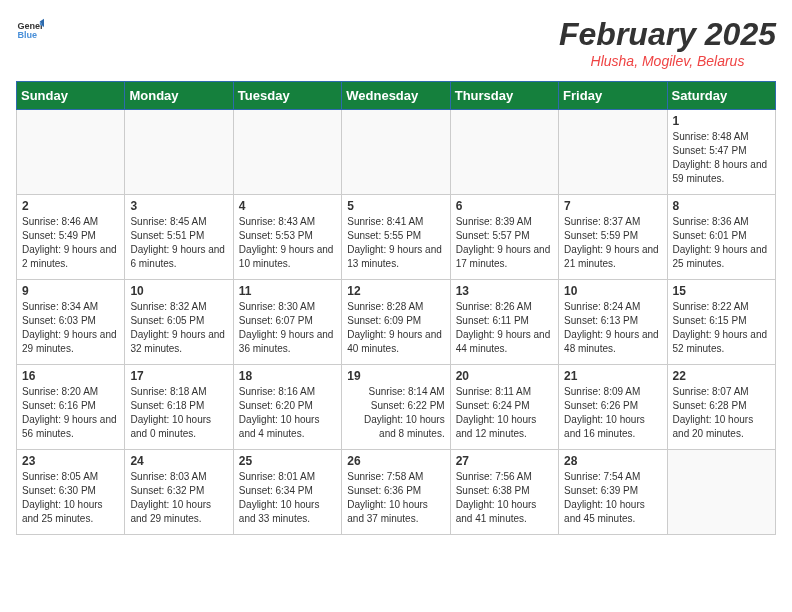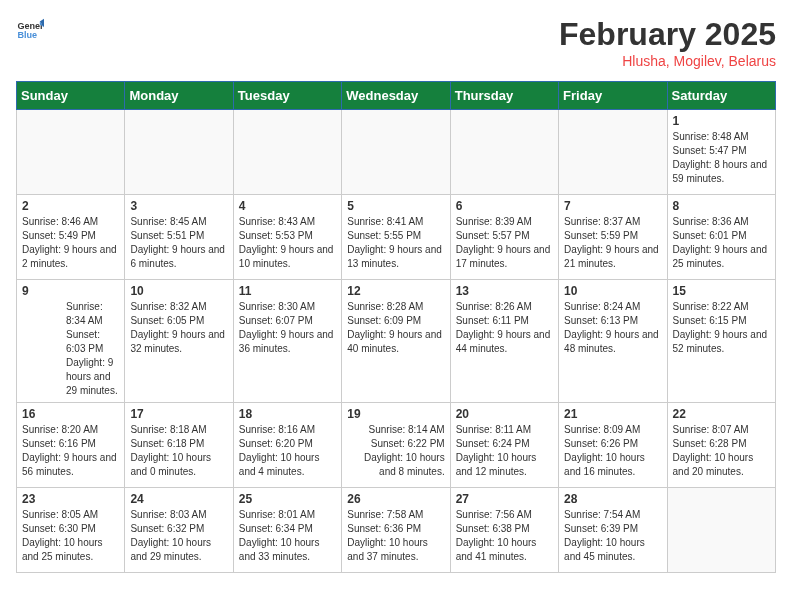--- a/index.html
+++ b/index.html
@@ -19,21 +19,22 @@
     .logo {
       display: flex;
       align-items: center;
       gap: 4px;
     }
     .logo-icon {
       width: 28px;
       height: 28px;
     }
     .title-block {
-      text-align: right;
+      text-align: center;
+      font-style: italic;
     }
     .month-title {
       font-size: 32px;
       font-weight: bold;
       color: #333;
     }
     .location {
       font-size: 14px;
       color: #ef4444;
     }
@@ -164,21 +165,21 @@
         <td>
           <span class="day-number">8</span>
           <div class="day-info" style="white-space: pre-line;">Sunrise: 8:36 AM
 Sunset: 6:01 PM
 Daylight: 9 hours and 25 minutes.</div>
         </td>
       </tr>
       <tr class="week-row">
         <td>
           <span class="day-number">9</span>
-          <div class="day-info" style="white-space: pre-line; margin-left: 44px;">Sunrise: 8:34 AM
+          <div class="day-info" style="white-space: pre-line;">Sunrise: 8:34 AM
 Sunset: 6:03 PM
 Daylight: 9 hours and 29 minutes.</div>
         </td>
         <td>
           <span class="day-number">10</span>
           <div class="day-info" style="white-space: pre-line;">Sunrise: 8:32 AM
 Sunset: 6:05 PM
 Daylight: 9 hours and 32 minutes.</div>
         </td>
         <td>

